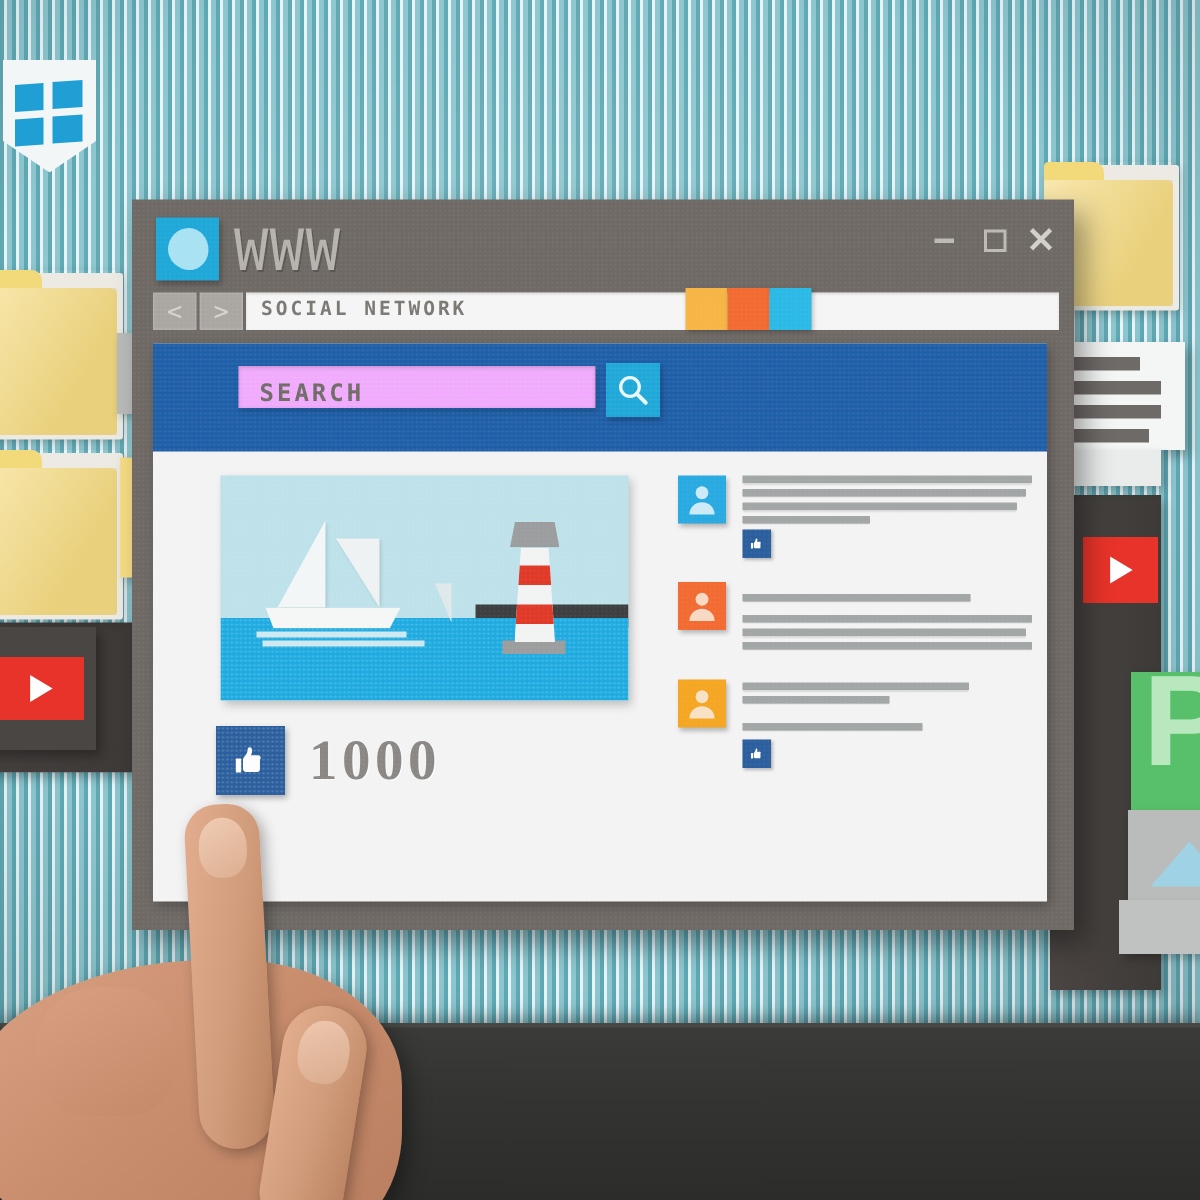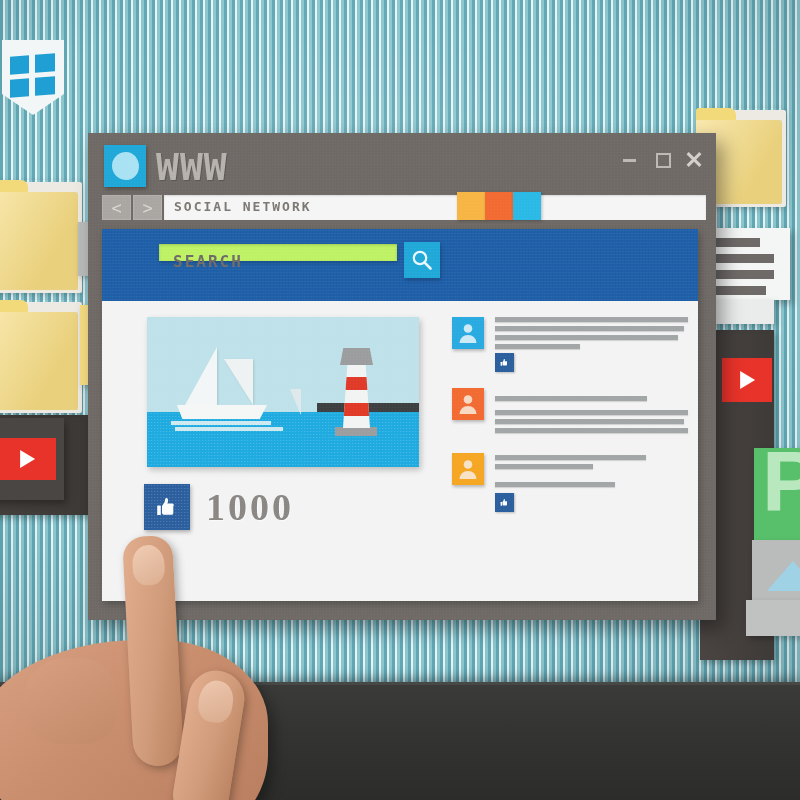--- a/index.html
+++ b/index.html
@@ -110,21 +110,21 @@
   .logo-sq{
     position:absolute;left:16px;top:12px;width:42px;height:42px;background:#1fa8d8;
     box-shadow:1px 2px 4px rgba(0,0,0,.3);
   }
   .logo-sq .dot{
     position:absolute;left:8px;top:7px;width:27px;height:28px;background:#a9e2f3;
     border-radius:52% 48% 46% 54% / 50% 52% 48% 50%;
   }
   .wwwtxt{
     position:absolute;left:68px;top:12px;color:#b6b2ad;font-size:38px;
-    letter-spacing:1px;font-weight:bold;font-family:"DejaVu Sans Mono",monospace;
+    letter-spacing:1px;font-weight:normal;font-family:"DejaVu Sans Mono",monospace;
     text-shadow:1px 1px 0 rgba(0,0,0,.18);
   }
   .wctrls{position:absolute;right:14px;top:18px;display:flex;gap:16px;align-items:center;}
   .wc{width:16px;height:16px;position:relative;cursor:pointer;}
   .wc.min:after{content:"";position:absolute;left:1px;top:8px;width:13px;height:3px;background:#bdb9b4;}
   .wc.max:after{content:"";position:absolute;left:2px;top:2px;width:11px;height:11px;border:2.5px solid #bdb9b4;}
   .wc.close:before,.wc.close:after{
     content:"";position:absolute;left:-1px;top:7px;width:18px;height:3px;background:#d3cfca;}
   .wc.close:before{transform:rotate(45deg);} .wc.close:after{transform:rotate(-45deg);}
 
@@ -150,21 +150,21 @@
   
   .page{
     position:absolute;left:14px;top:96px;width:596px;height:372px;
     background:#f2f3f2;box-shadow:2px 3px 7px rgba(0,0,0,.25);
   }
   .bluehead{position:absolute;left:0;top:0;width:100%;height:72px;background:#1f5fa8;}
   .bluehead:after{content:"";position:absolute;inset:0;
     background-image:radial-gradient(rgba(255,255,255,.10) .6px,transparent .7px);
     background-size:3px 3px;opacity:.5;}
   .searchbox{
-    position:absolute;left:57px;top:15px;width:238px;height:17px;background:#bef264;
+    position:absolute;left:57px;top:15px;width:238px;height:28px;background:#f0abfc;
     box-shadow:inset 0 1px 3px rgba(0,0,0,.18),1px 2px 4px rgba(0,0,0,.2);
   }
   .searchbox span{
     position:absolute;left:14px;top:8px;color:#6f6b67;font-size:16px;letter-spacing:2px;
     font-family:"DejaVu Sans Mono",monospace;font-weight:bold;
   }
   .searchbtn{
     position:absolute;left:302px;top:13px;width:36px;height:36px;background:#1fa8d8;
     box-shadow:1px 2px 4px rgba(0,0,0,.25);cursor:pointer;
   }

